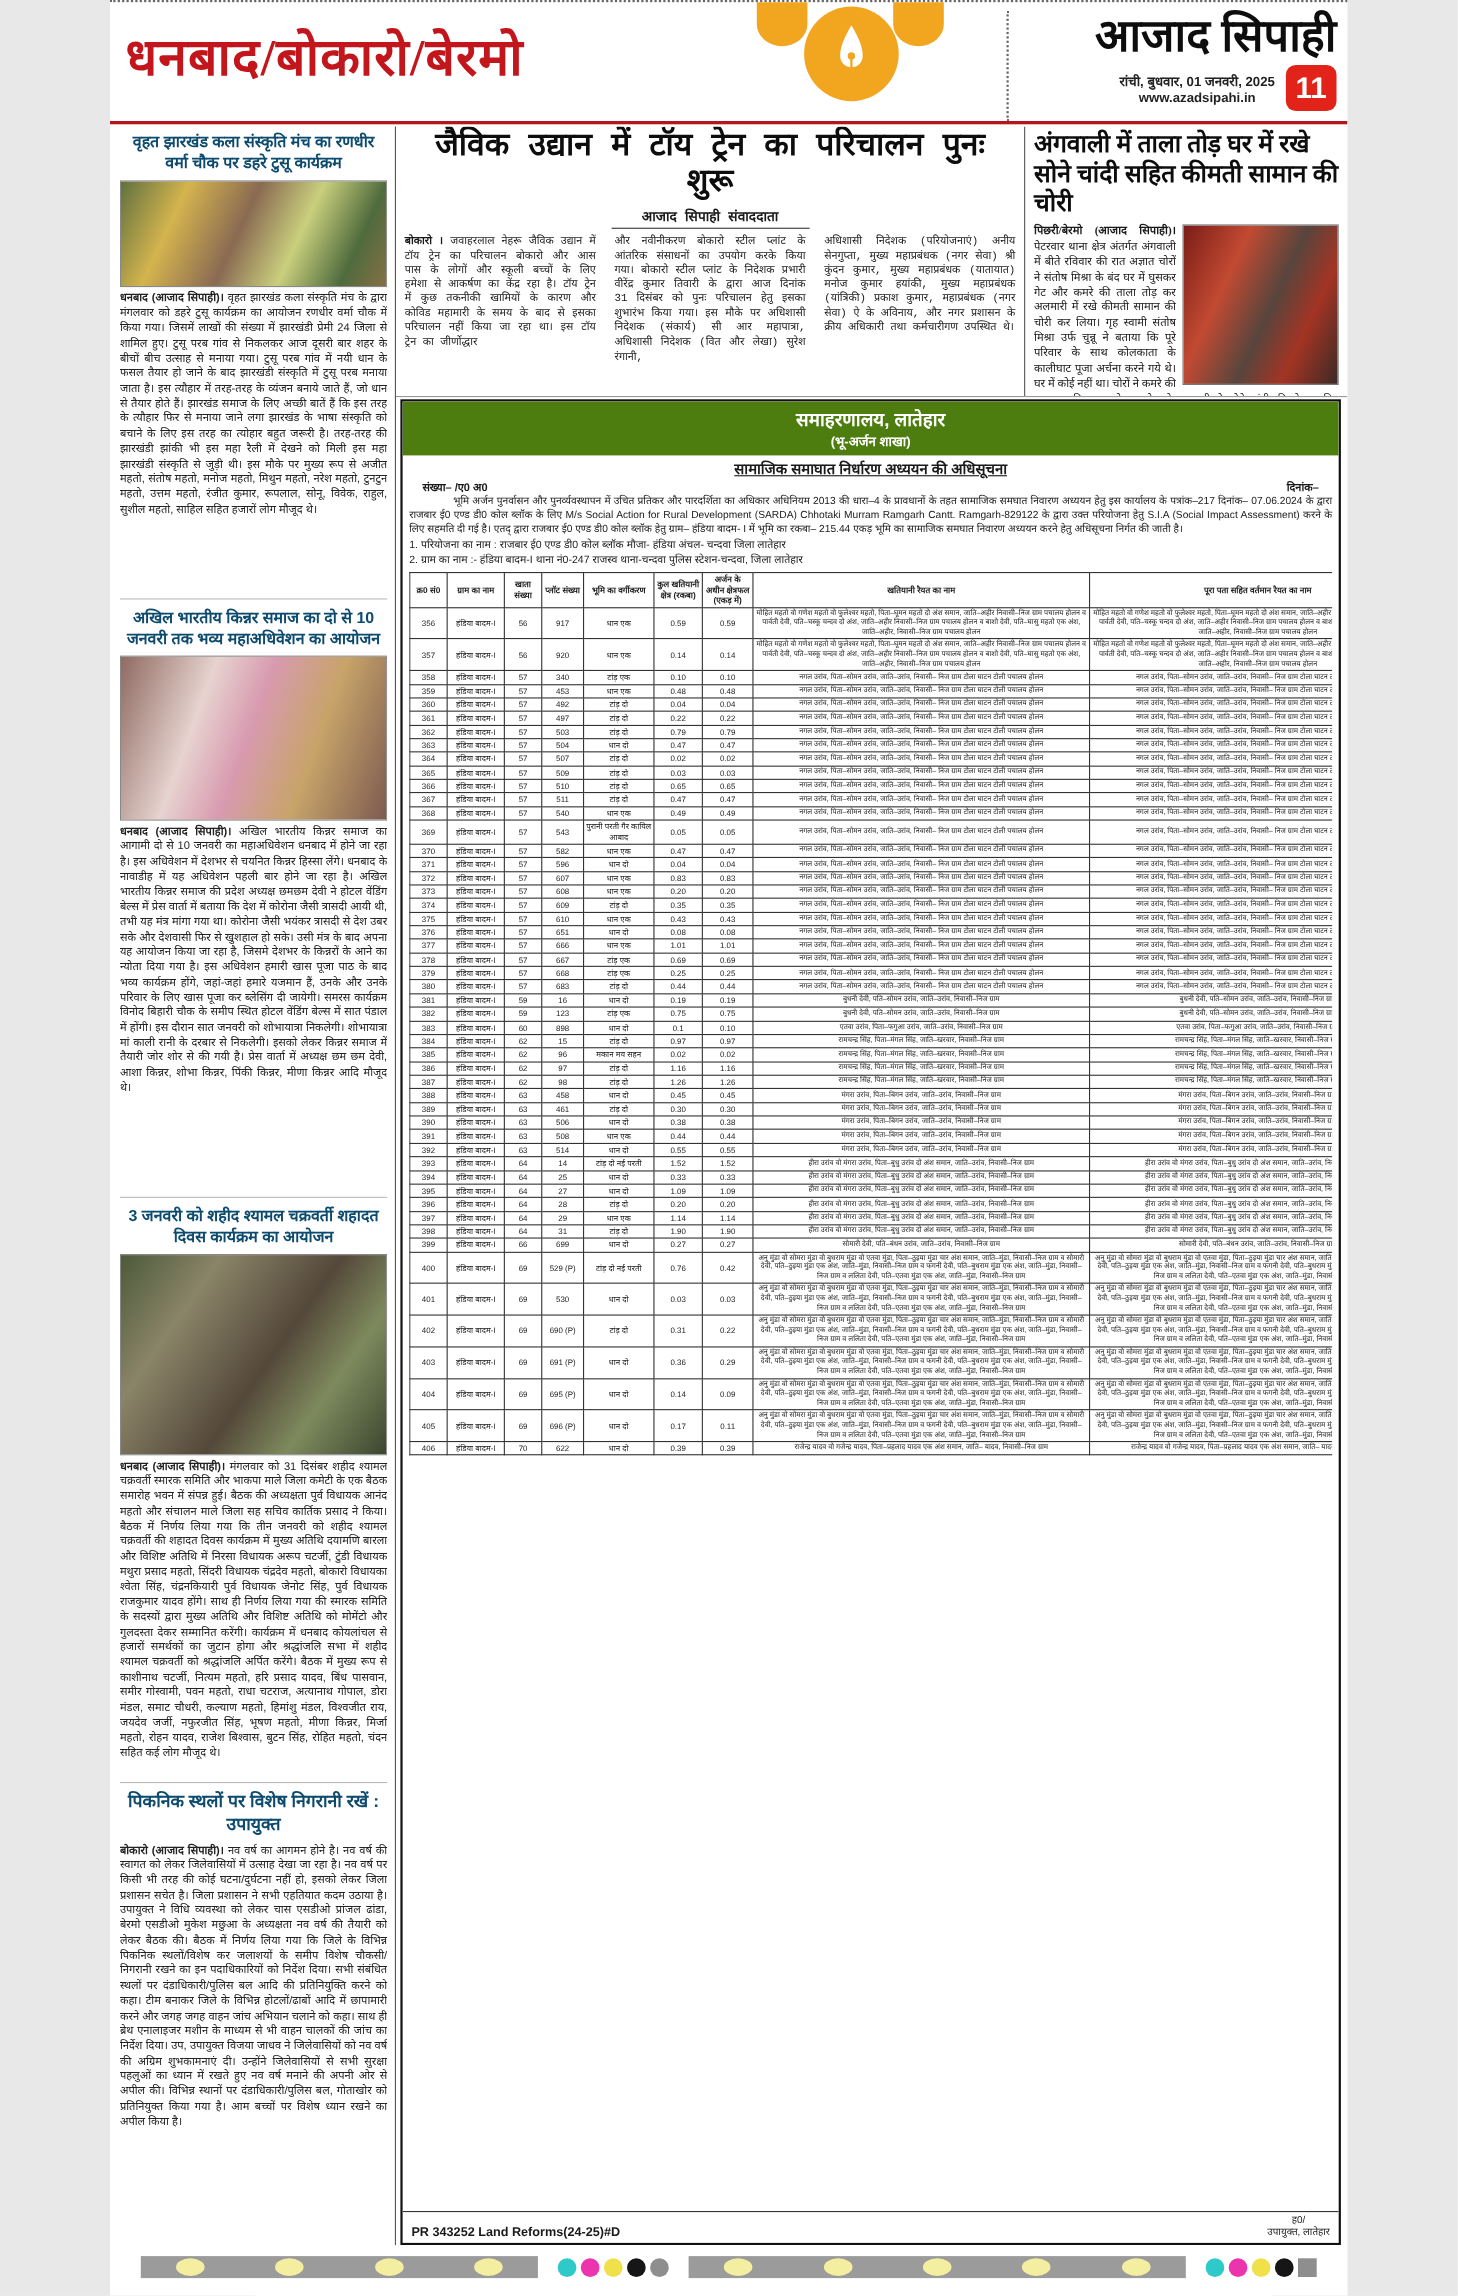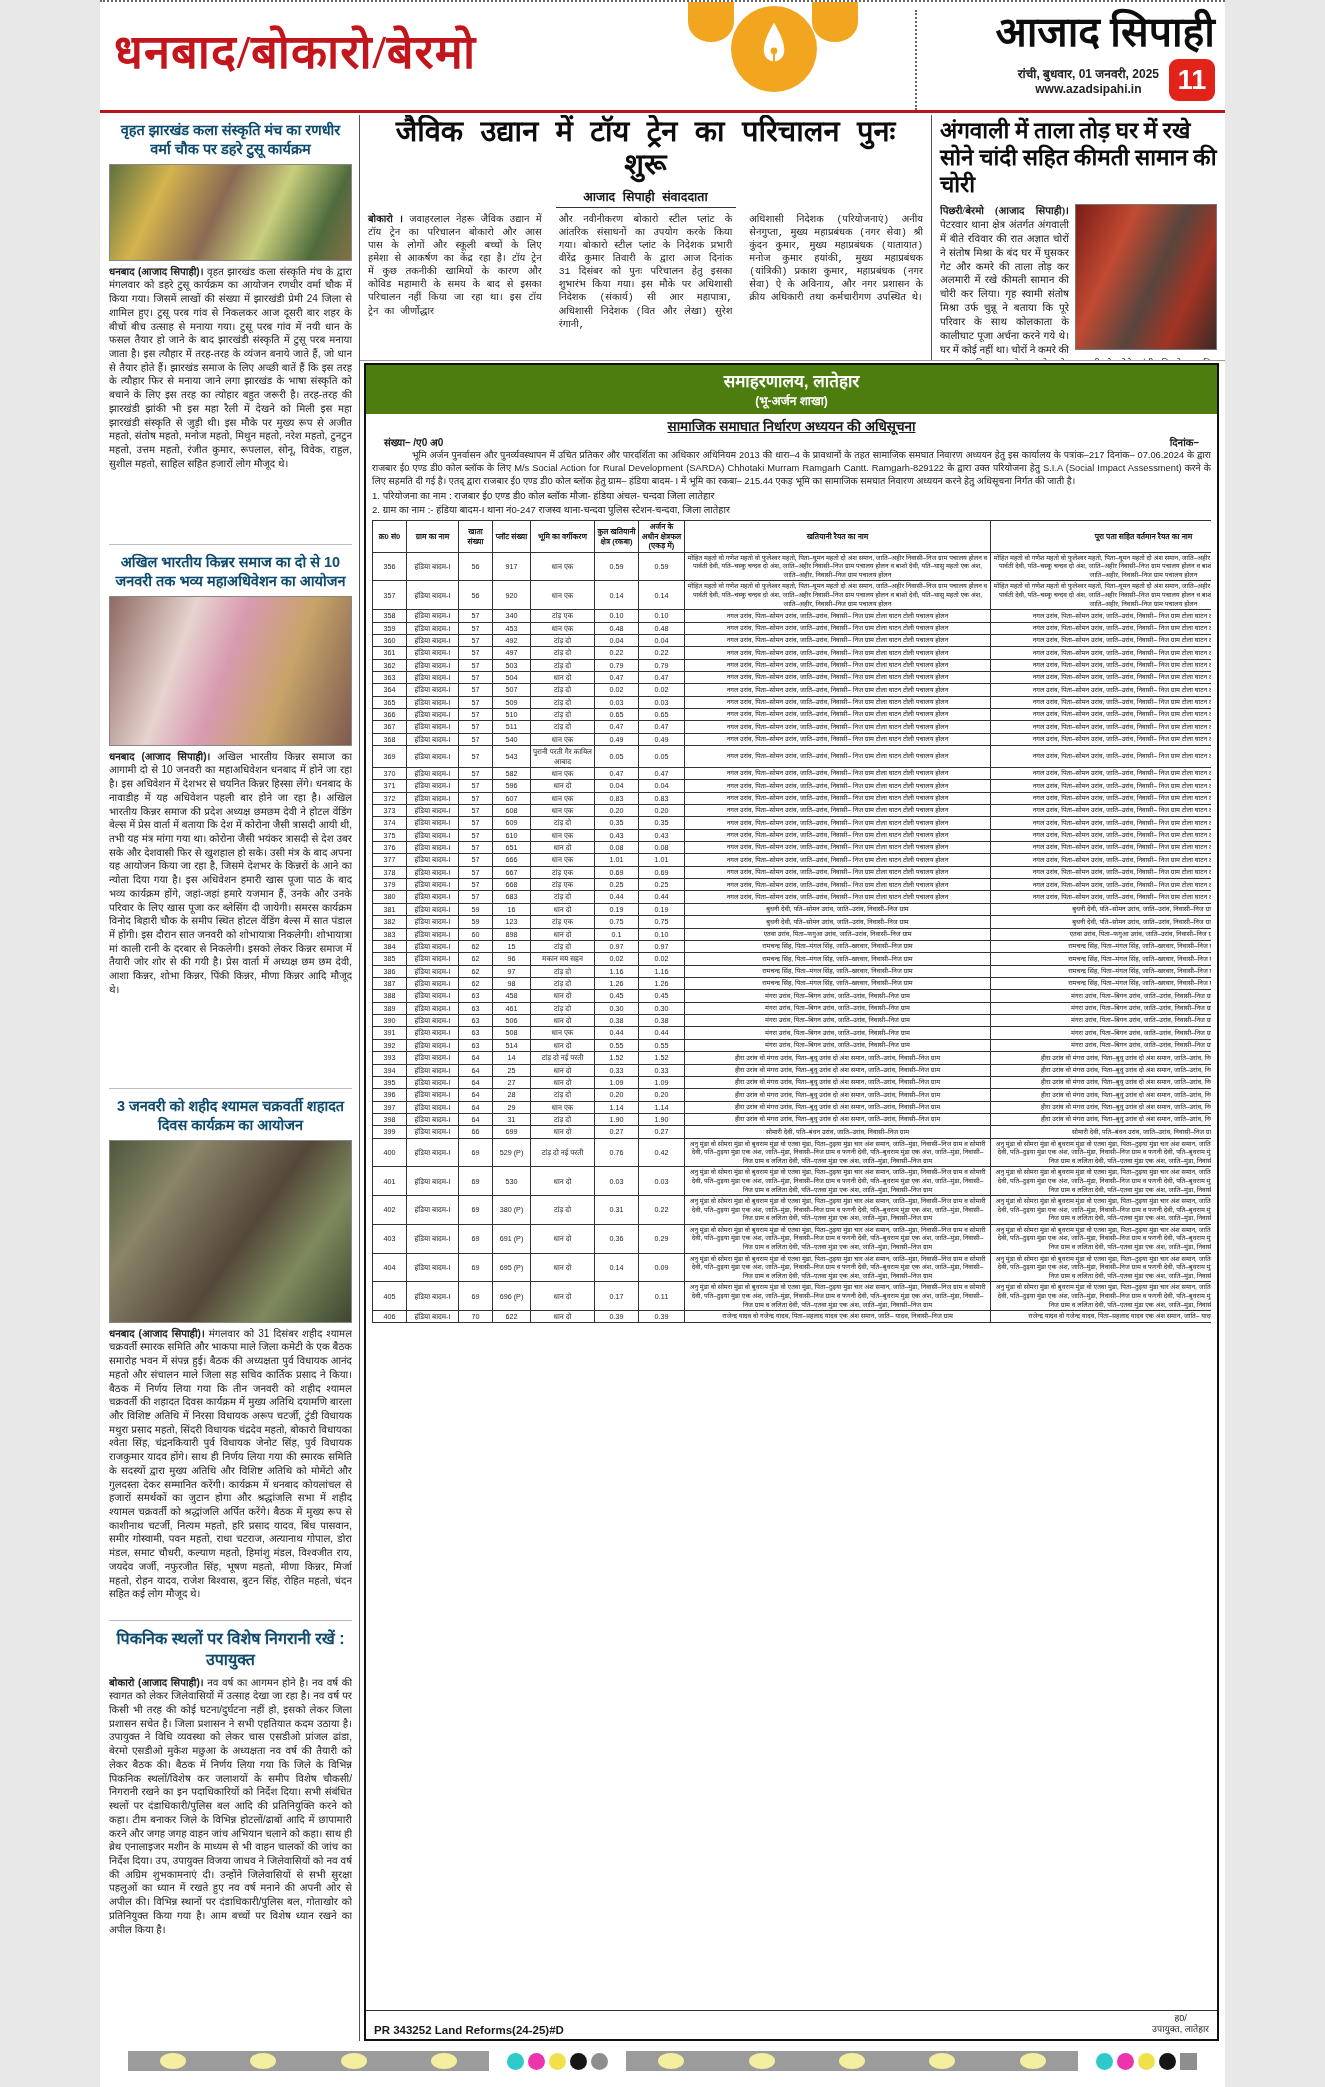--- a/index.html
+++ b/index.html
@@ -782,21 +782,21 @@
                     <td>0.03</td>
                     <td>0.03</td>
                     <td class="nm">अनु मुंडा वो सोमरा मुंडा वो बुधराम मुंडा वो एतवा मुंडा, पिता–ठुइया मुंडा चार अंश समान, जाति–मुंडा, निवासी–निज ग्राम व सोमारी देवी, पति–ठुइया मुंडा एक अंश, जाति–मुंडा, निवासी–निज ग्राम व फगनी देवी, पति–बुधराम मुंडा एक अंश, जाति–मुंडा, निवासी–निज ग्राम व ललिता देवी, पति–एतवा मुंडा एक अंश, जाति–मुंडा, निवासी–निज ग्राम</td>
                     <td class="nm">अनु मुंडा वो सोमरा मुंडा वो बुधराम मुंडा वो एतवा मुंडा, पिता–ठुइया मुंडा चार अंश समान, जाति–मुंडा, निवासी–निज ग्राम व सोमारी देवी, पति–ठुइया मुंडा एक अंश, जाति–मुंडा, निवासी–निज ग्राम व फगनी देवी, पति–बुधराम मुंडा एक अंश, जाति–मुंडा, निवासी–निज ग्राम व ललिता देवी, पति–एतवा मुंडा एक अंश, जाति–मुंडा, निवासी–निज ग्राम</td>
                     <td class="bd">उत्तर– निज ग्राम, दक्षिण– निज</td>
                   </tr>
                   <tr>
                     <td>402</td>
                     <td>हंडिया बादम-I</td>
                     <td>69</td>
-                    <td>380 (P)</td>
+                    <td>690 (P)</td>
                     <td>टांड़ दो</td>
                     <td>0.31</td>
                     <td>0.22</td>
                     <td class="nm">अनु मुंडा वो सोमरा मुंडा वो बुधराम मुंडा वो एतवा मुंडा, पिता–ठुइया मुंडा चार अंश समान, जाति–मुंडा, निवासी–निज ग्राम व सोमारी देवी, पति–ठुइया मुंडा एक अंश, जाति–मुंडा, निवासी–निज ग्राम व फगनी देवी, पति–बुधराम मुंडा एक अंश, जाति–मुंडा, निवासी–निज ग्राम व ललिता देवी, पति–एतवा मुंडा एक अंश, जाति–मुंडा, निवासी–निज ग्राम</td>
                     <td class="nm">अनु मुंडा वो सोमरा मुंडा वो बुधराम मुंडा वो एतवा मुंडा, पिता–ठुइया मुंडा चार अंश समान, जाति–मुंडा, निवासी–निज ग्राम व सोमारी देवी, पति–ठुइया मुंडा एक अंश, जाति–मुंडा, निवासी–निज ग्राम व फगनी देवी, पति–बुधराम मुंडा एक अंश, जाति–मुंडा, निवासी–निज ग्राम व ललिता देवी, पति–एतवा मुंडा एक अंश, जाति–मुंडा, निवासी–निज ग्राम</td>
                     <td class="bd">उत्तर– ग्रामीण सड़क, दक्षिण– निज</td>
                   </tr>
                   <tr>
                     <td>403</td>
                     <td>हंडिया बादम-I</td>

